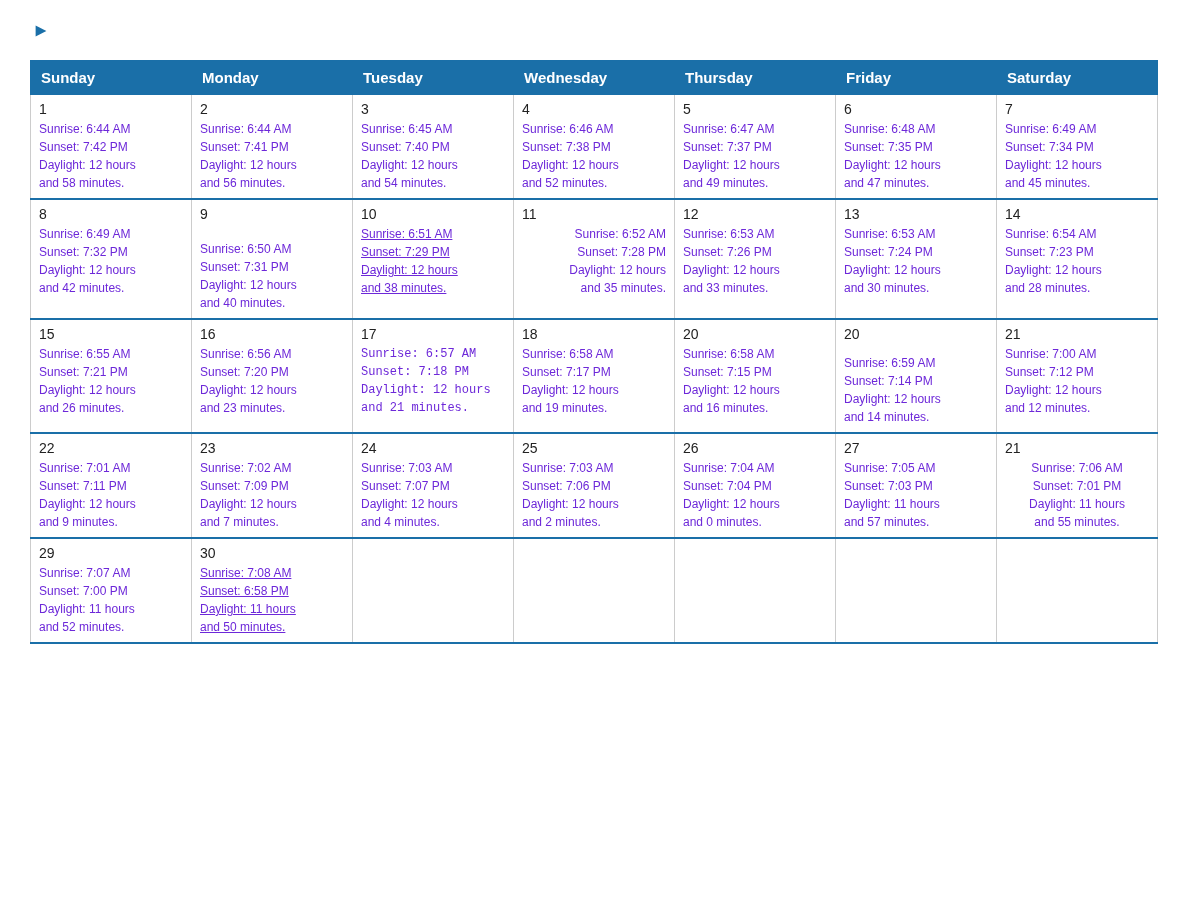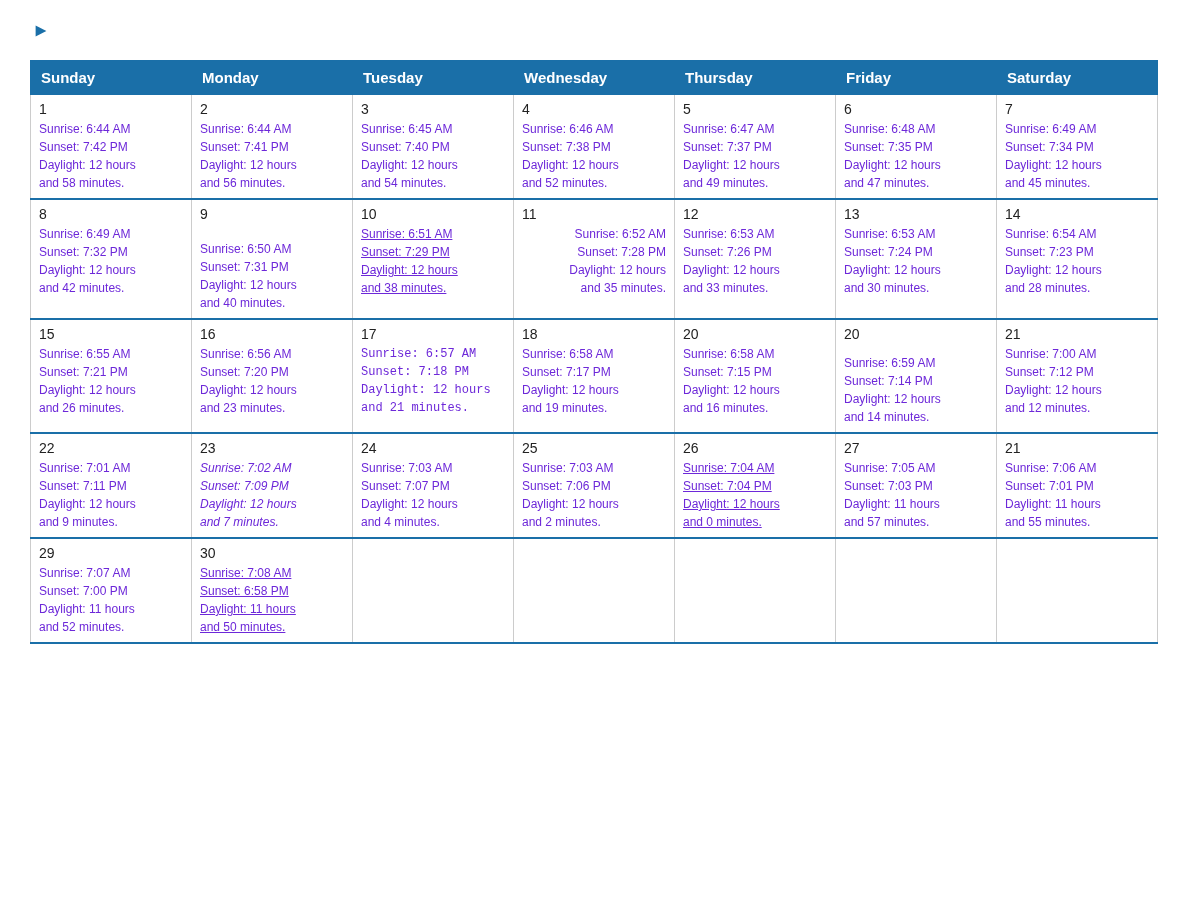--- a/index.html
+++ b/index.html
@@ -272,56 +272,56 @@
       <tr>
         <td>
           <span class="day-num">22</span>
           <div class="day-info" style="white-space: pre-line;">Sunrise: 7:01 AM
 Sunset: 7:11 PM
 Daylight: 12 hours
 and 9 minutes.</div>
         </td>
         <td>
           <span class="day-num">23</span>
-          <div class="day-info" style="white-space: pre-line; font-style: italic;">Sunrise: 7:02 AM
+          <div class="day-info" style="white-space: pre-line;">Sunrise: 7:02 AM
 Sunset: 7:09 PM
 Daylight: 12 hours
 and 7 minutes.</div>
         </td>
         <td>
           <span class="day-num">24</span>
           <div class="day-info" style="white-space: pre-line;">Sunrise: 7:03 AM
 Sunset: 7:07 PM
 Daylight: 12 hours
 and 4 minutes.</div>
         </td>
         <td>
           <span class="day-num">25</span>
           <div class="day-info" style="white-space: pre-line;">Sunrise: 7:03 AM
 Sunset: 7:06 PM
 Daylight: 12 hours
 and 2 minutes.</div>
         </td>
         <td>
           <span class="day-num">26</span>
-          <div class="day-info" style="white-space: pre-line; text-decoration: underline;">Sunrise: 7:04 AM
+          <div class="day-info" style="white-space: pre-line;">Sunrise: 7:04 AM
 Sunset: 7:04 PM
 Daylight: 12 hours
 and 0 minutes.</div>
         </td>
         <td>
           <span class="day-num">27</span>
           <div class="day-info" style="white-space: pre-line;">Sunrise: 7:05 AM
 Sunset: 7:03 PM
 Daylight: 11 hours
 and 57 minutes.</div>
         </td>
         <td>
           <span class="day-num">21</span>
-          <div class="day-info" style="white-space: pre-line;">Sunrise: 7:06 AM
+          <div class="day-info" style="white-space: pre-line; text-align: center;">Sunrise: 7:06 AM
 Sunset: 7:01 PM
 Daylight: 11 hours
 and 55 minutes.</div>
         </td>
       </tr>
       <tr>
         <td>
           <span class="day-num">29</span>
           <div class="day-info" style="white-space: pre-line;">Sunrise: 7:07 AM
 Sunset: 7:00 PM

